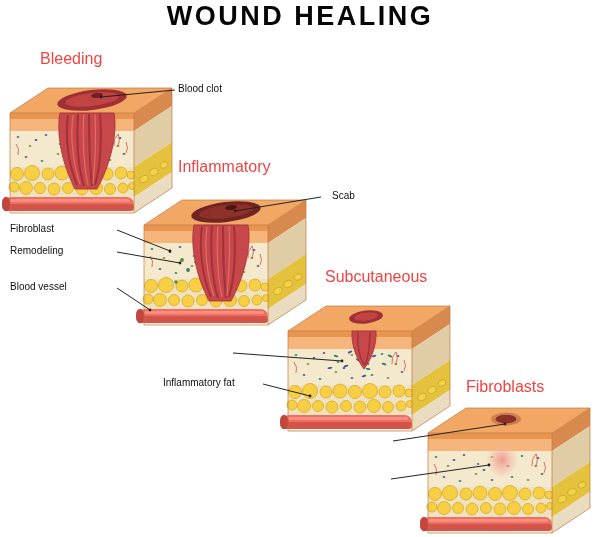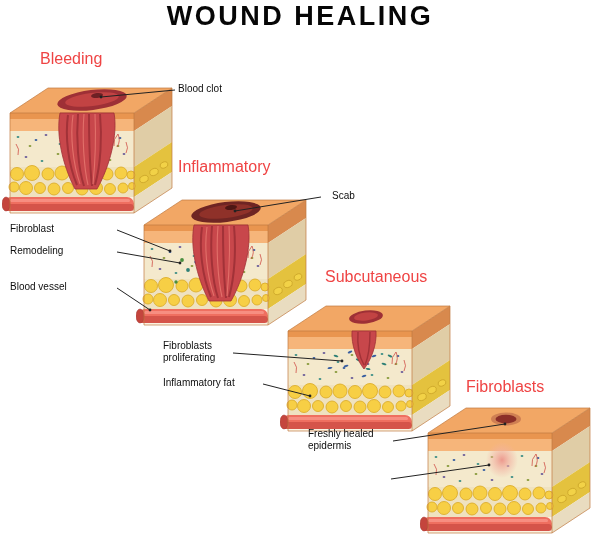--- a/index.html
+++ b/index.html
@@ -219,24 +219,22 @@
       <use href="#wound-healed"></use>
   </svg>
 
   <div class="callout" style="left:178px;top:83px;width:70px">Blood clot</div>
 
   <div class="callout" style="left:332px;top:190px;width:50px">Scab</div>
   <div class="callout right-align" style="left:10px;top:223px;width:104px">Fibroblast</div>
   <div class="callout right-align" style="left:10px;top:245px;width:104px">Remodeling</div>
   <div class="callout right-align" style="left:10px;top:281px;width:104px">Blood vessel</div>
 
-  <div class="callout" style="left:163px;top:340px;width:75px">Fibroblasts proliferating</div>
   <div class="callout" style="left:163px;top:377px;width:110px">Inflammatory fat</div>
 
-  <div class="callout" style="left:308px;top:428px;width:86px">Freshly healed epidermis</div>
 
   <svg class="leaders" width="600" height="537" viewBox="0 0 600 537">
     <line x1="175" y1="90" x2="101" y2="97"></line>
     <circle cx="101" cy="97" r="1.4"></circle>
     <line x1="321" y1="197" x2="235" y2="211"></line>
     <circle cx="235" cy="211" r="1.4"></circle>
     <line x1="117" y1="230" x2="170" y2="251"></line>
     <circle cx="170" cy="251" r="1.4"></circle>
     <line x1="117" y1="252" x2="180" y2="263"></line>
     <circle cx="180" cy="263" r="1.4"></circle>

